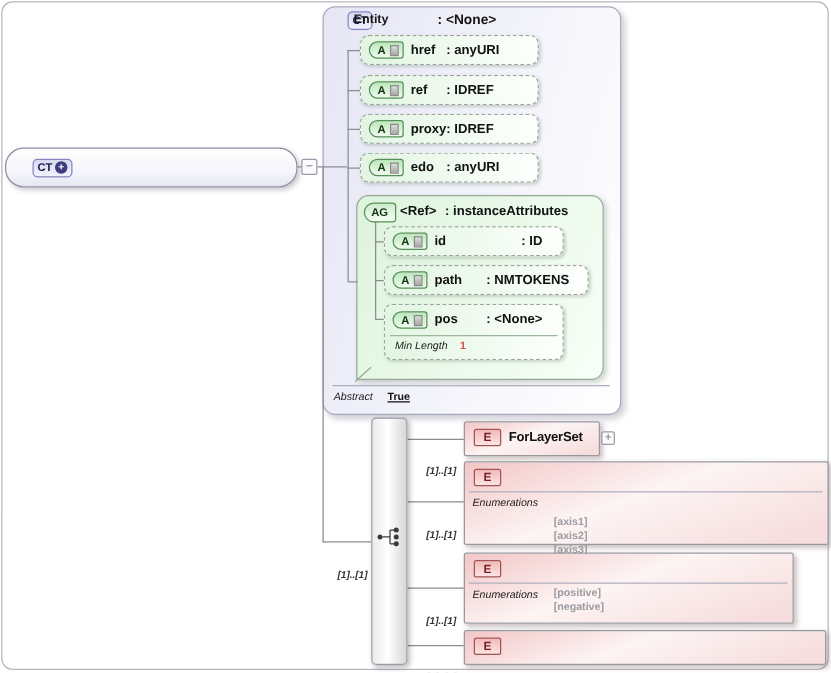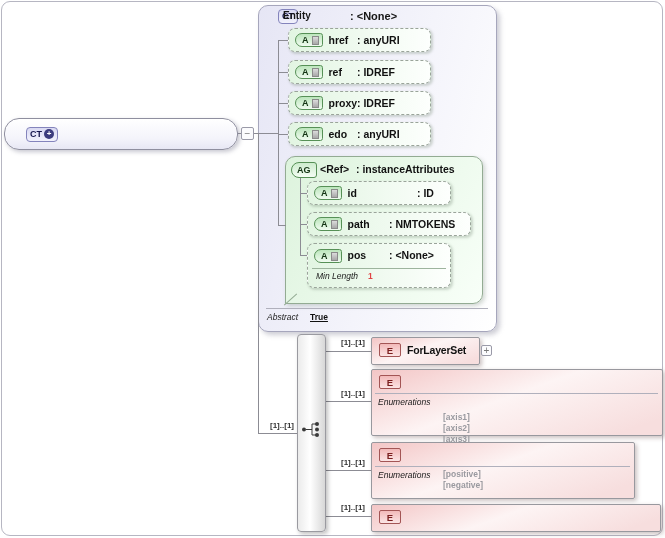--- a/index.html
+++ b/index.html
@@ -58,21 +58,21 @@
   .seq-icon{position:absolute;left:301px;top:421px;}
 
   
   .el-box{position:absolute;border:1px solid #98989e;border-radius:2px;
     background:linear-gradient(160deg,#f3c6c6,#fdf4f4 45%,#f7dede 90%);box-shadow:2px 2px 4px rgba(140,120,120,.45);}
   .e-badge{position:absolute;width:22px;height:14px;border:1px solid #a35555;border-radius:2px;
     background:linear-gradient(#f2b9b9,#fbe4e4);color:#7a1f1f;font-size:9.5px;font-weight:bold;text-align:center;
     line-height:13px;box-sizing:border-box;}
   .el-title{position:absolute;font-size:10.5px;font-weight:bold;color:#111;white-space:nowrap;letter-spacing:-0.2px;}
   .enum-col{position:absolute;font-size:8.5px;font-weight:bold;color:#9a9aa0;line-height:11px;white-space:nowrap;}
-  .card{position:absolute;font-size:8px;font-weight:bold;color:#333;white-space:nowrap;}
+  .card{position:absolute;font-size:8px;font-style:italic;font-weight:bold;color:#333;white-space:nowrap;margin-top:34px;}
 </style>
 </head>
 <body>
 
 <div id="canvas">
   <div class="frame"></div>
 
   <div class="entity-box"></div>
 
   <div class="ag-box"></div>

